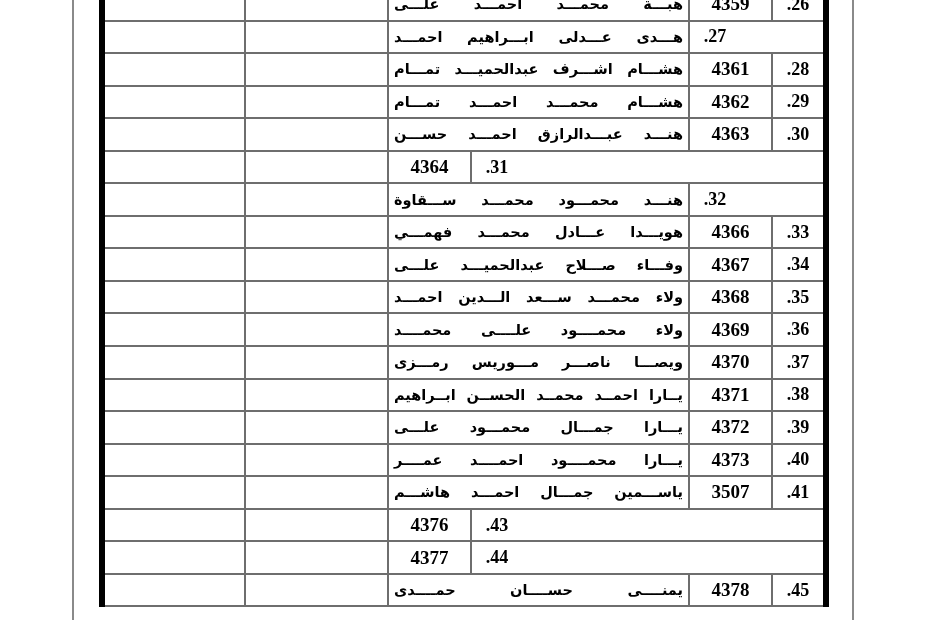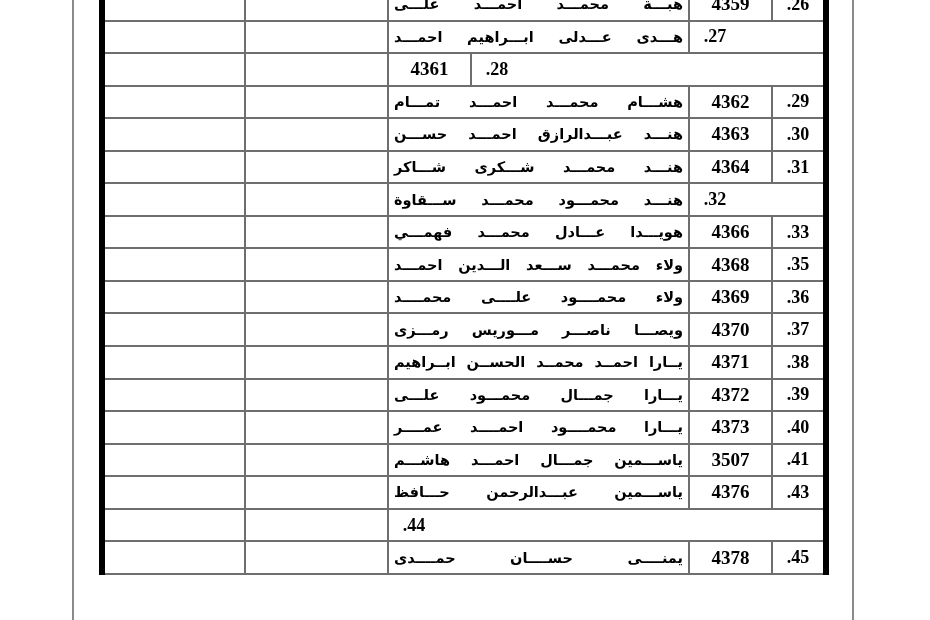--- a/index.html
+++ b/index.html
@@ -99,20 +99,23 @@
         <div class="cell empty-a"></div>
         <div class="cell empty-b"></div>
         <div class="cell name">
           <span>هـــدى عـــدلى ابـــراهيم احمـــد</span>
         </div>
         <div class="cell num">.27</div>
       </div>
       <div class="trow">
         <div class="cell empty-a"></div>
         <div class="cell empty-b"></div>
+        <div class="cell name">
+          <span>هشـــام اشـــرف عبدالحميـــد تمـــام</span>
+        </div>
         <div class="cell id">4361</div>
         <div class="cell num">.28</div>
       </div>
       <div class="trow">
         <div class="cell empty-a"></div>
         <div class="cell empty-b"></div>
         <div class="cell name">
           <span>هشـــام محمـــد احمـــد تمـــام</span>
         </div>
         <div class="cell id">4362</div>
@@ -123,23 +126,20 @@
         <div class="cell empty-b"></div>
         <div class="cell name">
           <span>هنـــد عبـــدالرازق احمـــد حســـن</span>
         </div>
         <div class="cell id">4363</div>
         <div class="cell num">.30</div>
       </div>
       <div class="trow">
         <div class="cell empty-a"></div>
         <div class="cell empty-b"></div>
-        <div class="cell name">
-          <span>هنـــد محمـــد شـــكرى شـــاكر</span>
-        </div>
         <div class="cell id">4364</div>
         <div class="cell num">.31</div>
       </div>
       <div class="trow">
         <div class="cell empty-a"></div>
         <div class="cell empty-b"></div>
         <div class="cell name">
           <span>هنـــد محمـــود محمـــد ســـقاوة</span>
         </div>
         <div class="cell num">.32</div>
@@ -150,20 +150,29 @@
         <div class="cell name">
           <span>هويـــدا عـــادل محمـــد فهمـــي</span>
         </div>
         <div class="cell id">4366</div>
         <div class="cell num">.33</div>
       </div>
       <div class="trow">
         <div class="cell empty-a"></div>
         <div class="cell empty-b"></div>
         <div class="cell name">
+          <span>وفـــاء صـــلاح عبدالحميـــد علـــى</span>
+        </div>
+        <div class="cell id">4367</div>
+        <div class="cell num">.34</div>
+      </div>
+      <div class="trow">
+        <div class="cell empty-a"></div>
+        <div class="cell empty-b"></div>
+        <div class="cell name">
           <span>ولاء محمـــد ســـعد الـــدين احمـــد</span>
         </div>
         <div class="cell id">4368</div>
         <div class="cell num">.35</div>
       </div>
       <div class="trow">
         <div class="cell empty-a"></div>
         <div class="cell empty-b"></div>
         <div class="cell name">
           <span>ولاء محمــــود علــــى محمــــد</span>
@@ -212,29 +221,27 @@
         <div class="cell empty-b"></div>
         <div class="cell name">
           <span>ياســـمين جمـــال احمـــد هاشـــم</span>
         </div>
         <div class="cell id">3507</div>
         <div class="cell num">.41</div>
       </div>
       <div class="trow">
         <div class="cell empty-a"></div>
         <div class="cell empty-b"></div>
-        <div class="cell name">
-          <span>ياســـمين عبـــدالرحمن حـــافظ</span>
-        </div>
         <div class="cell id">4376</div>
         <div class="cell num">.43</div>
       </div>
       <div class="trow">
         <div class="cell empty-a"></div>
         <div class="cell empty-b"></div>
+        <div class="cell id">4377</div>
         <div class="cell num">.44</div>
       </div>
       <div class="trow">
         <div class="cell empty-a"></div>
         <div class="cell empty-b"></div>
         <div class="cell name">
           <span>يمنــــى حســــان حمــــدى</span>
         </div>
         <div class="cell id">4378</div>
         <div class="cell num">.45</div>

